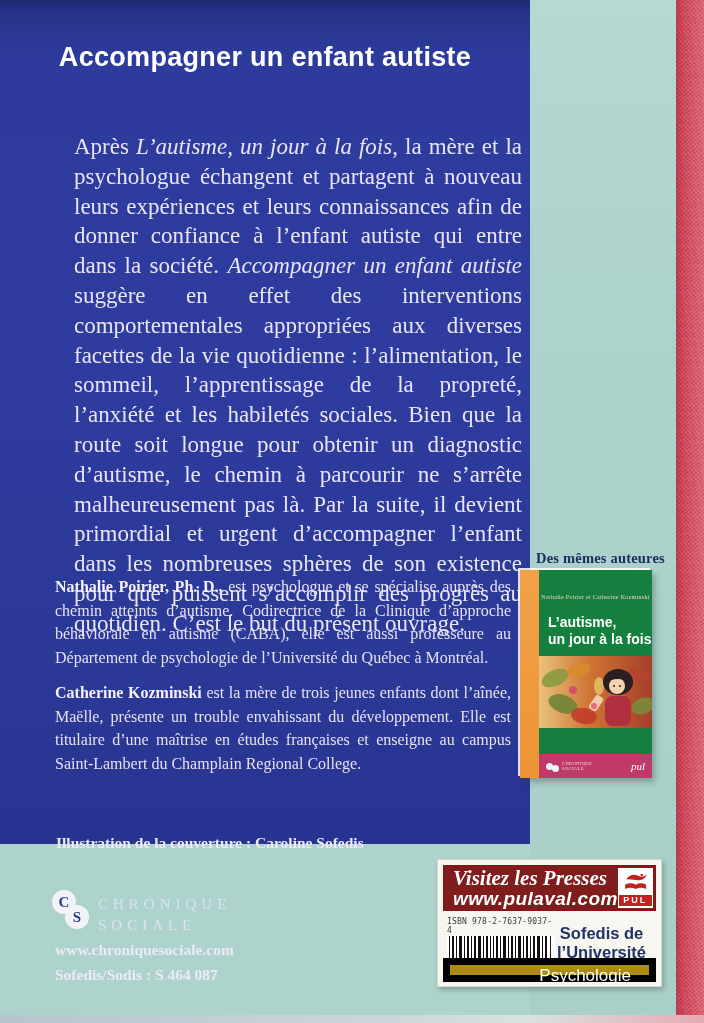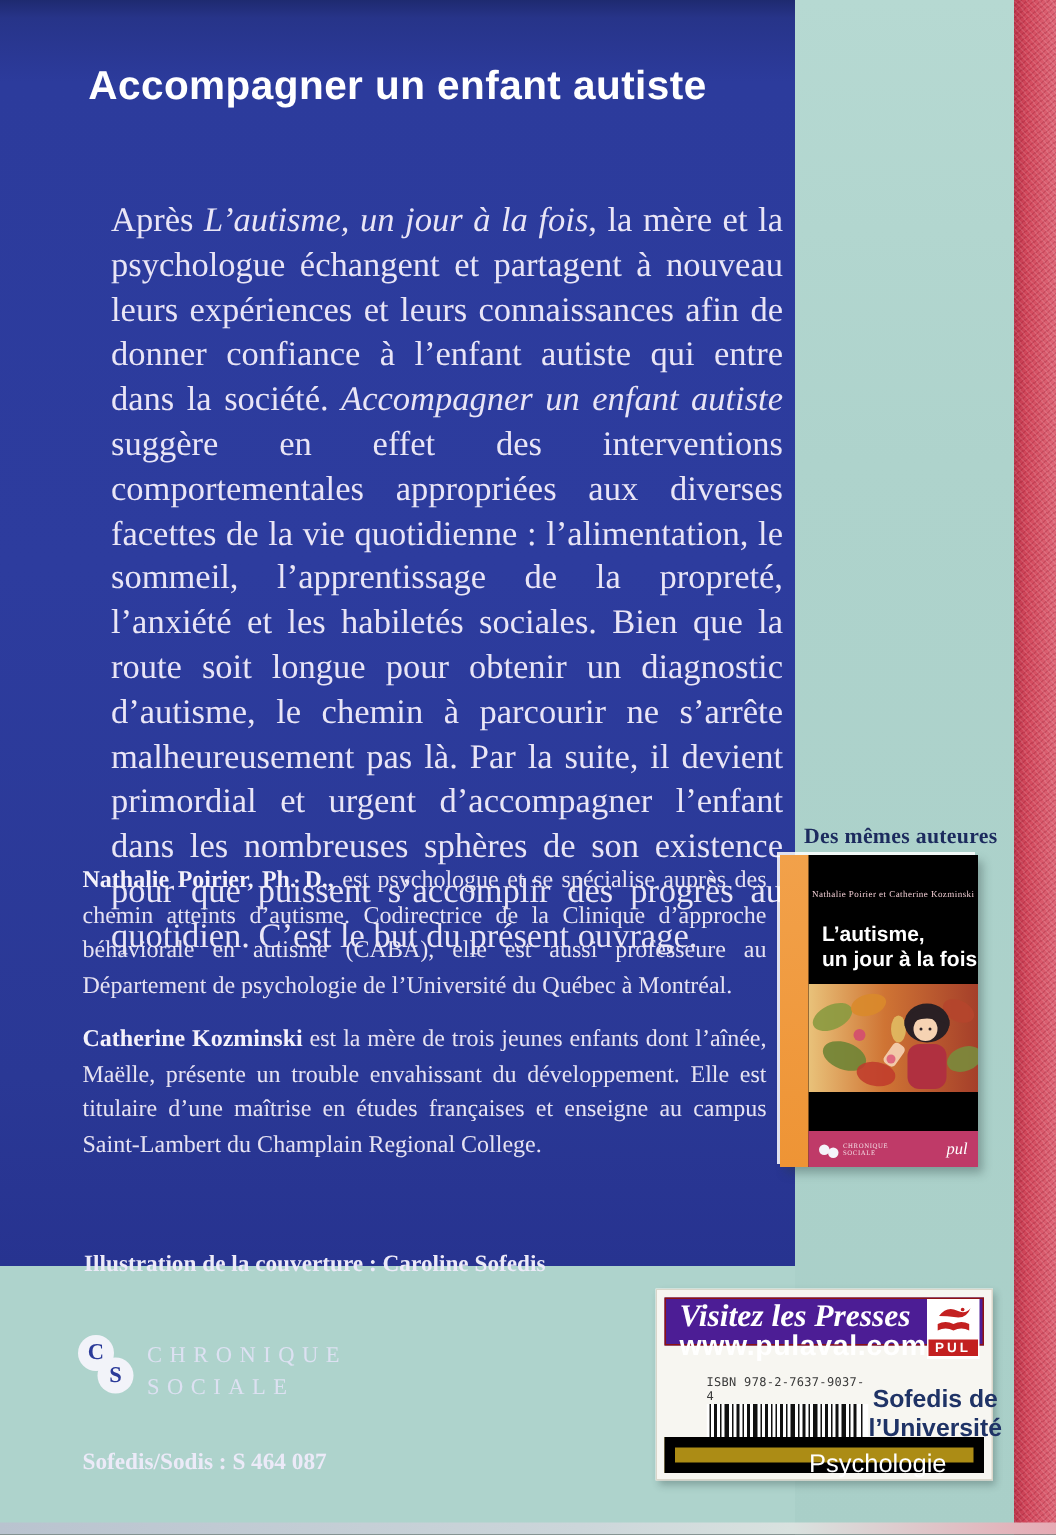--- a/index.html
+++ b/index.html
@@ -54,21 +54,21 @@
     position:absolute;left:530px;top:0;width:146px;height:1023px;
     background:linear-gradient(180deg,#b6d9d2 0,#aed3cc 30%,#a9cfc8 100%);
   }
   .same-authors{
     position:absolute;left:536px;top:550px;
     color:#1c2b5e;font-weight:bold;font-size:14.5px;letter-spacing:.2px;
   }
   
   .thumb{
     position:absolute;left:520px;top:570px;width:132px;height:208px;
-    background:#000000;
+    background:#15803d;
     box-shadow:-2px -2px 0 rgba(255,255,255,.85),3px 4px 6px rgba(40,60,60,.35);
   }
   .thumb-orange{position:absolute;left:0;top:0;width:19px;height:100%;background:linear-gradient(180deg,#f2a14a,#ee9435);}
   .thumb-body{position:absolute;left:19px;top:0;right:0;bottom:0;}
   .thumb-authors{
     position:absolute;top:24px;left:0;width:100%;text-align:center;
     color:#f0ccd2;font-size:6px;letter-spacing:.3px;
   }
   .thumb-title{
     position:absolute;top:44px;left:9px;
@@ -94,34 +94,34 @@
       repeating-linear-gradient(-40deg,rgba(120,0,25,.18) 0 1px,transparent 1px 3px),
       linear-gradient(90deg,rgba(120,0,25,.25) 0,transparent 30%,rgba(255,200,205,.25) 100%);
   }
 
   
   .pul-box{
     position:absolute;left:437px;top:859px;width:225px;height:128px;
     background:#f7f6f1;box-shadow:0 0 0 1px #d9d6ca inset,2px 3px 5px rgba(30,50,50,.3);
   }
   .red-banner{
-    position:absolute;left:6px;right:6px;top:6px;height:32px;
-    background:#4c1d95;border:1px solid #8e1212;box-sizing:border-box;
-    display:flex;align-items:flex-start;
+    position:absolute;left:6px;right:6px;top:6px;height:46px;
+    background:#7f1d1d;border:1px solid #8e1212;box-sizing:border-box;
+    display:flex;align-items:center;
   }
   .banner-text{flex:1;padding-left:9px;color:#ffffff;}
   .visitez{font-family:"Liberation Serif",serif;font-style:italic;font-weight:bold;font-size:21px;line-height:22px;}
-  .pulaval{font-family:"Liberation Sans",sans-serif;font-weight:bold;font-size:19px;line-height:20px;letter-spacing:.4px;}
+  .pulaval{font-family:"Liberation Sans",sans-serif;font-weight:bold;font-size:19px;line-height:20px;letter-spacing:.4px;font-style:italic;}
   .pul-logo{width:41px;height:40px;background:#ffffff;margin-right:2px;padding:1px;box-sizing:border-box;}
   .pul-glyph{display:block;width:100%;height:26px;}
   .pul-label{
     background:#c32020;color:#ffffff;text-align:center;
     font-family:"Liberation Sans",sans-serif;font-weight:bold;font-size:9px;line-height:11px;letter-spacing:2px;
   }
-  .isbn-row{position:absolute;left:10px;right:16px;top:58px;height:40px;display:flex;margin-left:24px;}
+  .isbn-row{position:absolute;left:10px;right:16px;top:58px;height:40px;display:flex;}
   .barcode-block{width:112px;}
   .isbn-text{font-family:"DejaVu Sans Mono",monospace;font-size:8px;color:#3a3a3a;letter-spacing:.2px;}
   .barcode{display:block;width:108px;height:24px;margin-top:1px;}
   .barcode-digits{font-family:"DejaVu Sans Mono",monospace;font-size:8.5px;color:#222222;letter-spacing:1.5px;margin-top:-1px;}
   .presses{
     flex:1;text-align:center;padding-top:7px;
     color:#1f3366;font-family:"Liberation Sans",sans-serif;font-weight:bold;font-size:16.5px;line-height:19px;
   }
   .gold-banner{
     position:absolute;left:6px;right:6px;bottom:5px;height:24px;
@@ -153,20 +153,21 @@
 
     <div class="cs-logo">
       <span class="cs-circle cs-c">C</span>
       <span class="cs-circle cs-s">S</span>
     </div>
     <div class="cs-word">
       <div>CHRONIQUE</div>
       <div>SOCIALE</div>
     </div>
 
+    <p class="site">www.chroniquesociale.com</p>
     <p class="sodis">Sofedis/Sodis : S 464 087</p>
   </div>
 
   <div class="teal-strip"></div>
 
   <div class="same-authors">Des mêmes auteures</div>
 
   <div class="thumb">
     <div class="thumb-orange"></div>
     <div class="thumb-body">

